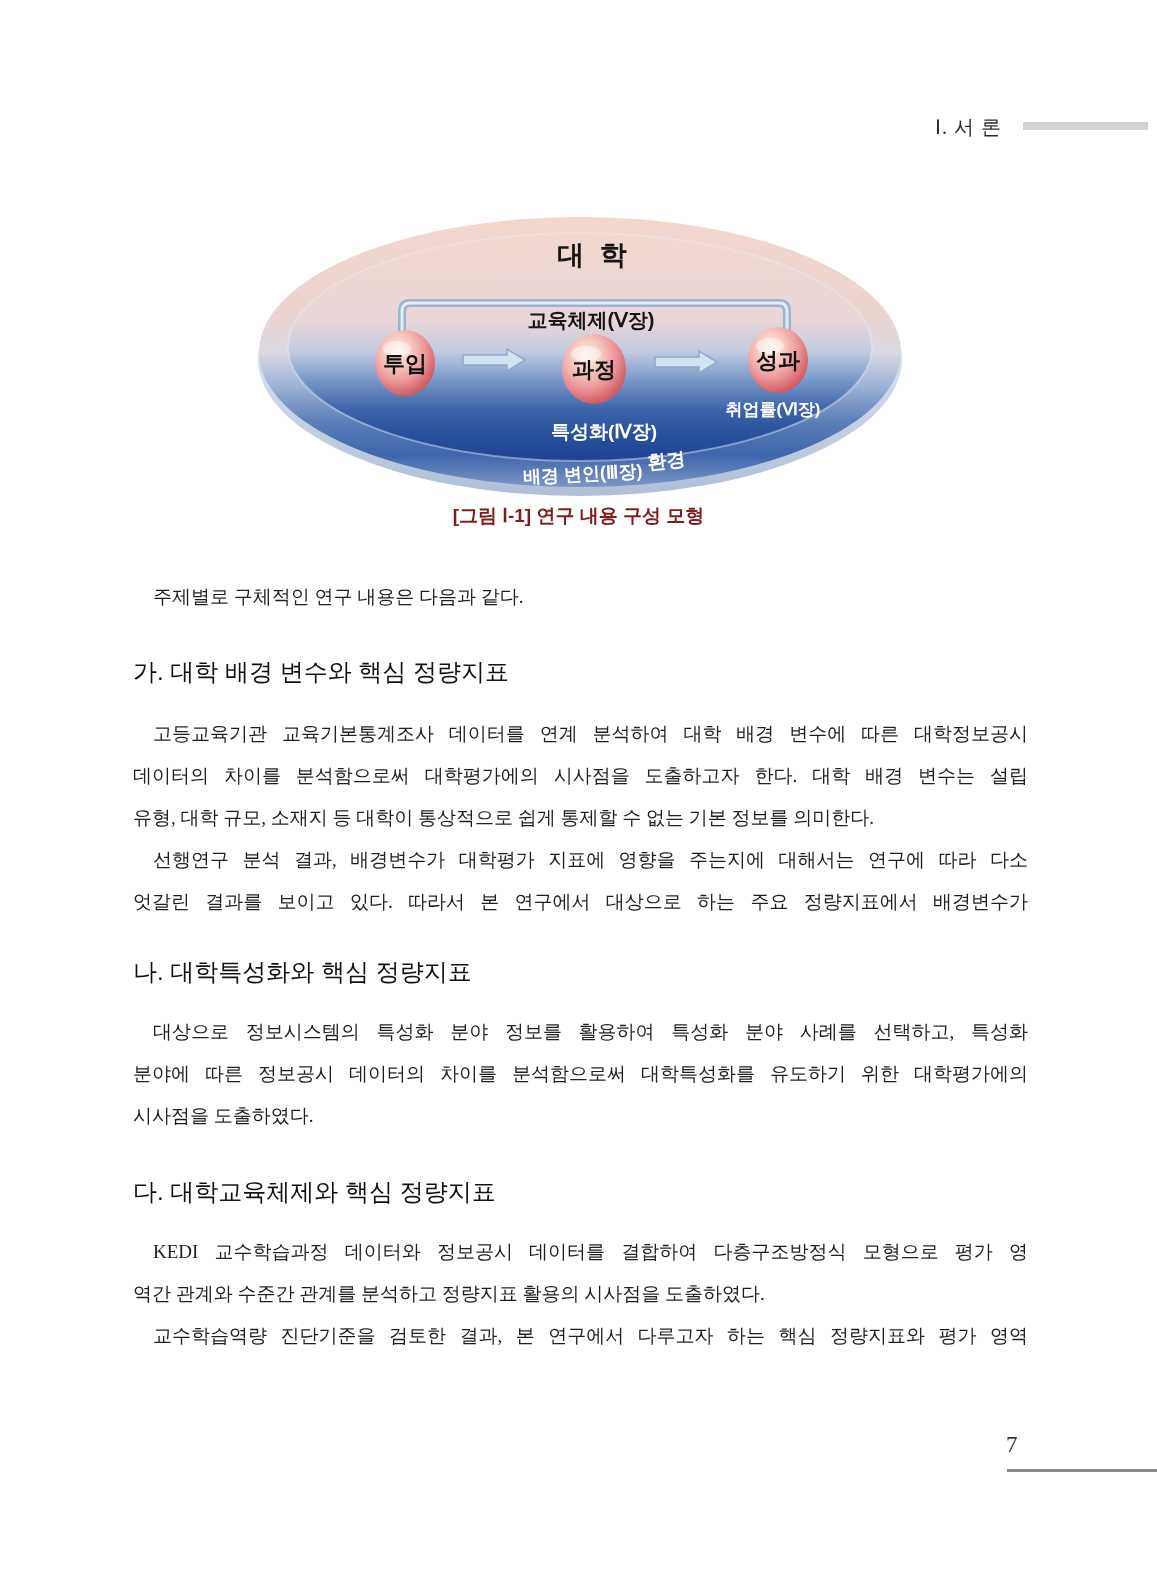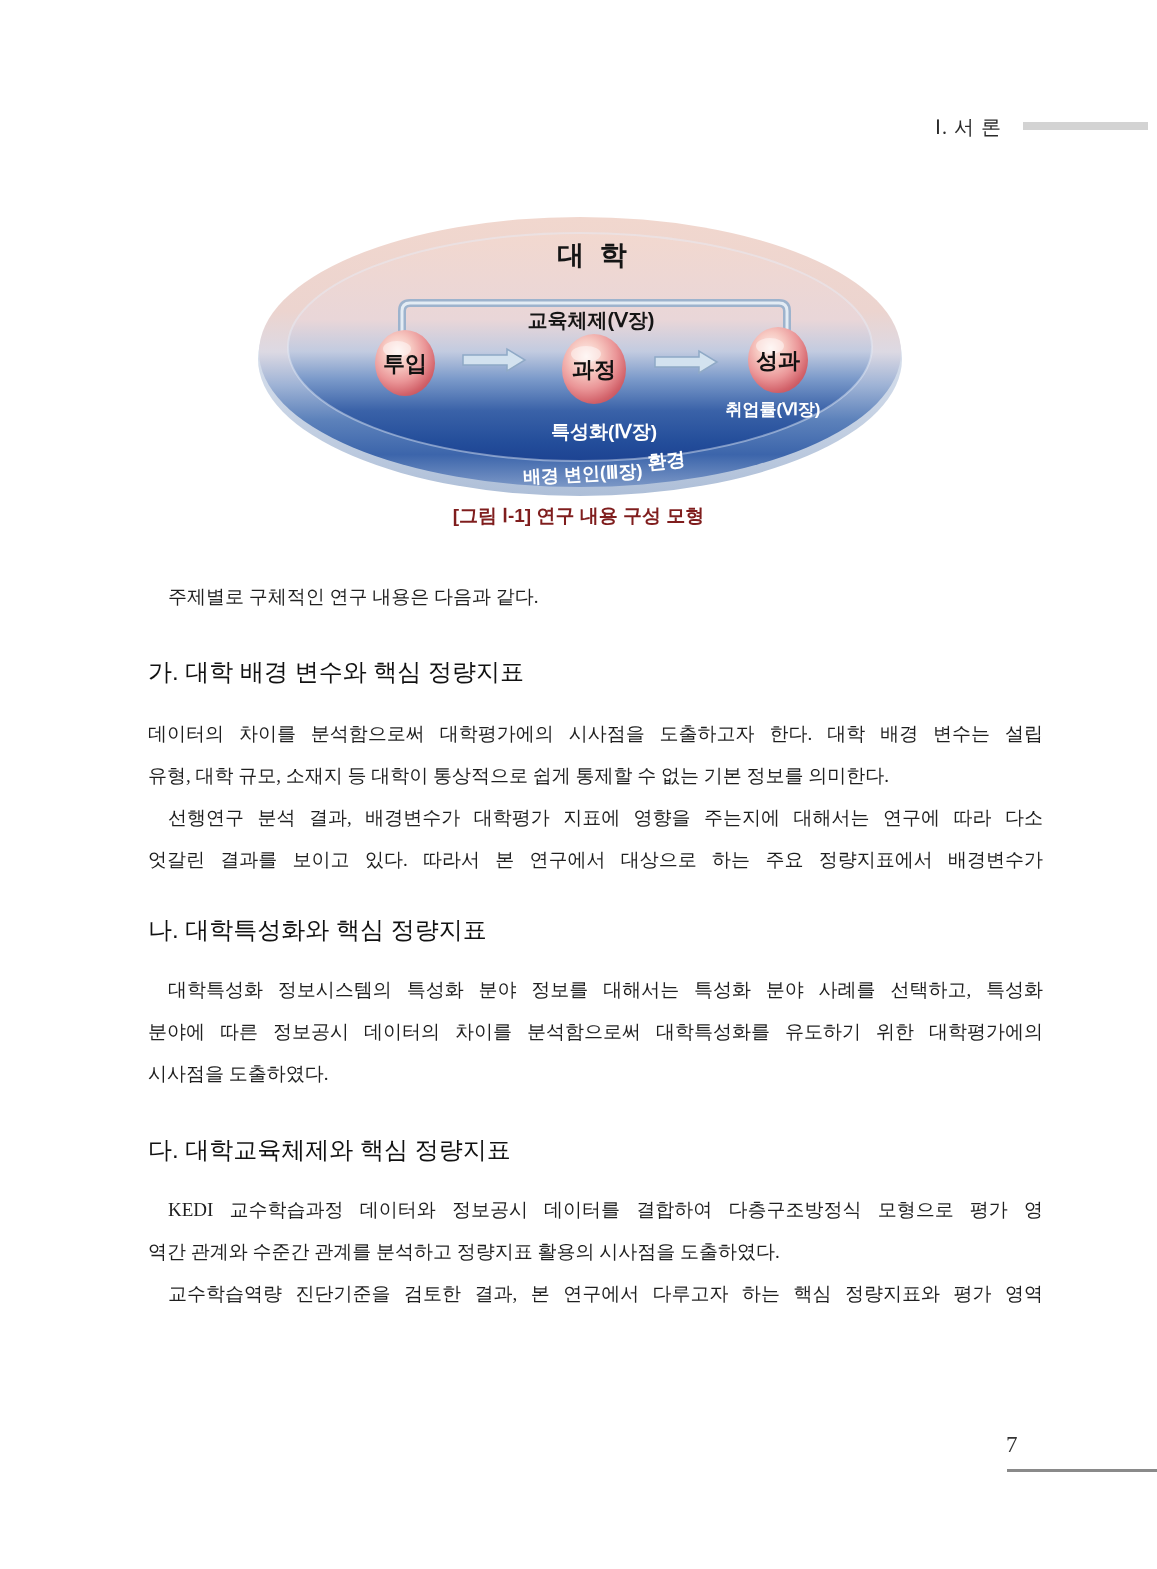--- a/index.html
+++ b/index.html
@@ -11,21 +11,21 @@
               letter-spacing:1px;white-space:nowrap;}
   .header-bar{position:absolute;top:122px;left:1023px;width:125px;height:8px;background:#d3d3d3;}
 
   
   .figure-wrap{position:absolute;top:208px;left:256px;width:648px;height:292px;}
   .fig-caption{position:absolute;top:503px;left:0;width:1157px;box-sizing:border-box;
                text-align:center;font-family:"Liberation Sans", sans-serif;font-weight:700;
                font-size:19px;color:#7f1d1d;}
 
   
-  .content{position:absolute;top:576px;left:148px;width:895px;}
+  .content{position:absolute;top:576px;left:133px;width:895px;}
   .line{font-size:19px;line-height:42px;white-space:nowrap;}
   .line.fill{white-space:normal;text-align:justify;text-align-last:justify;}
   .line.indent{padding-left:20px;}
   .sec-heading{font-family:"Liberation Sans", sans-serif;font-weight:400;font-size:24px;
                line-height:34px;color:#111;white-space:nowrap;}
   .h-ga{margin-top:37px;}
   .p-ga{margin-top:24px;}
   .h-na{margin-top:32px;}
   .p-na{margin-top:22px;}
   .h-da{margin-top:38px;}
@@ -112,29 +112,30 @@
     </svg>
   </div>
 
   <div class="fig-caption">[그림 Ⅰ-1] 연구 내용 구성 모형</div>
 
   <div class="content">
     <div class="line indent">주제별로 구체적인 연구 내용은 다음과 같다.</div>
 
     <div class="sec-heading h-ga">가. 대학 배경 변수와 핵심 정량지표</div>
     <div class="p-ga">
+      <div class="line fill indent">고등교육기관 교육기본통계조사 데이터를 연계 분석하여 대학 배경 변수에 따른 대학정보공시</div>
       <div class="line fill">데이터의 차이를 분석함으로써 대학평가에의 시사점을 도출하고자 한다. 대학 배경 변수는 설립</div>
       <div class="line">유형, 대학 규모, 소재지 등 대학이 통상적으로 쉽게 통제할 수 없는 기본 정보를 의미한다.</div>
       <div class="line fill indent">선행연구 분석 결과, 배경변수가 대학평가 지표에 영향을 주는지에 대해서는 연구에 따라 다소</div>
       <div class="line fill">엇갈린 결과를 보이고 있다. 따라서 본 연구에서 대상으로 하는 주요 정량지표에서 배경변수가</div>
     </div>
 
     <div class="sec-heading h-na">나. 대학특성화와 핵심 정량지표</div>
     <div class="p-na">
-      <div class="line fill indent">대학특성화 정보시스템의 특성화 분야 정보를 대해서는 특성화 분야 사례를 선택하고, 특성화</div>
+      <div class="line fill indent">대상으로 정보시스템의 특성화 분야 정보를 활용하여 특성화 분야 사례를 선택하고, 특성화</div>
       <div class="line fill">분야에 따른 정보공시 데이터의 차이를 분석함으로써 대학특성화를 유도하기 위한 대학평가에의</div>
       <div class="line">시사점을 도출하였다.</div>
     </div>
 
     <div class="sec-heading h-da">다. 대학교육체제와 핵심 정량지표</div>
     <div class="p-da">
       <div class="line fill indent">KEDI 교수학습과정 데이터와 정보공시 데이터를 결합하여 다층구조방정식 모형으로 평가 영</div>
       <div class="line">역간 관계와 수준간 관계를 분석하고 정량지표 활용의 시사점을 도출하였다.</div>
       <div class="line fill indent">교수학습역량 진단기준을 검토한 결과, 본 연구에서 다루고자 하는 핵심 정량지표와 평가 영역</div>
     </div>

